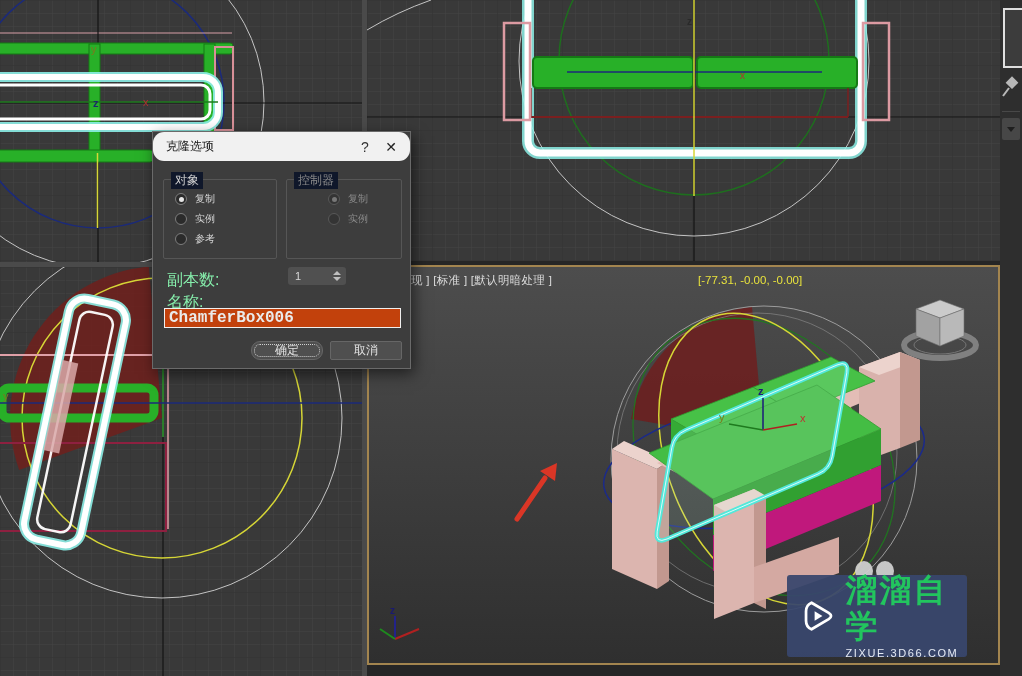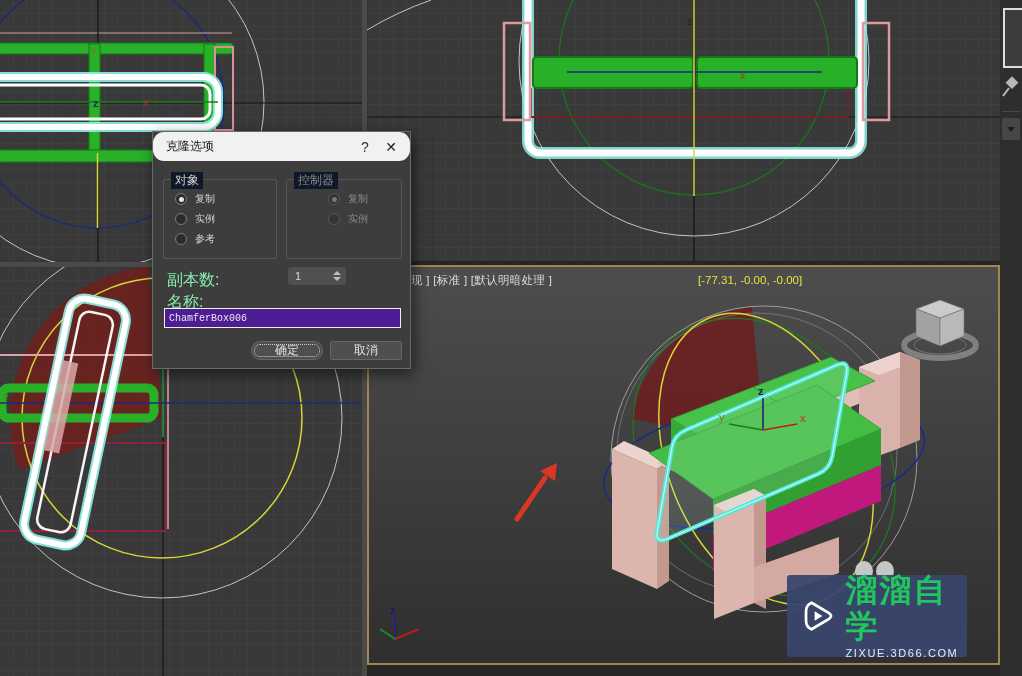--- a/index.html
+++ b/index.html
@@ -50,22 +50,22 @@
   .groupbox.disabled .radio-row span { color:#8a8a8a; }
   .dlg-label { position:absolute; font-size:16px; color:#86efac; }
   #copies-spinner { position:absolute; left:135px; top:135px; width:58px; height:18px;
                     background:#505050; border-radius:3px; display:flex; align-items:center; }
   #copies-value { font-size:11px; color:#d8d8d8; padding-left:7px; flex:1; }
   #spin-arrows { display:flex; flex-direction:column; gap:2px; padding-right:5px; }
   #spin-arrows i { display:block; width:0; height:0; border-left:4px solid transparent; border-right:4px solid transparent; }
   #spin-up { border-bottom:4px solid #bfbfbf; }
   #spin-down { border-top:4px solid #bfbfbf; }
   #name-input { position:absolute; left:11px; top:176px; width:237px; height:20px;
-                background:#4c1d95; border:1px solid #efefef; color:#eaeaea;
-                font-family:"Liberation Mono", monospace; font-size:10px; padding:0 4px; }
+                background:#c2410c; border:1px solid #efefef; color:#eaeaea;
+                font-family:"Liberation Mono", monospace; font-size:16px; padding:0 4px;font-weight:bold; }
   .dlg-btn { position:absolute; top:209px; width:72px; height:19px; background:#4f4f4f;
              border:1px solid #666; border-radius:2px; color:#e2e2e2; font-size:12px;
              font-family:"Liberation Sans", sans-serif; }
   #btn-ok { left:98px; outline:1px dotted #d0d0d0; outline-offset:-4px;border-radius:9px; }
   #btn-cancel { left:177px; }
 
   
   #re-panel { position:absolute; left:3px; top:8px; width:21px; height:60px; border:2px solid #dedede; background:#3c3c3c; }
   #re-divider { position:absolute; left:2px; top:111px; width:18px; height:1px; background:#1e1e1e; border-bottom:1px solid #484848; }
   #re-arrow-btn { position:absolute; left:2px; top:118px; width:18px; height:22px; background:#474747; border-radius:2px; }

